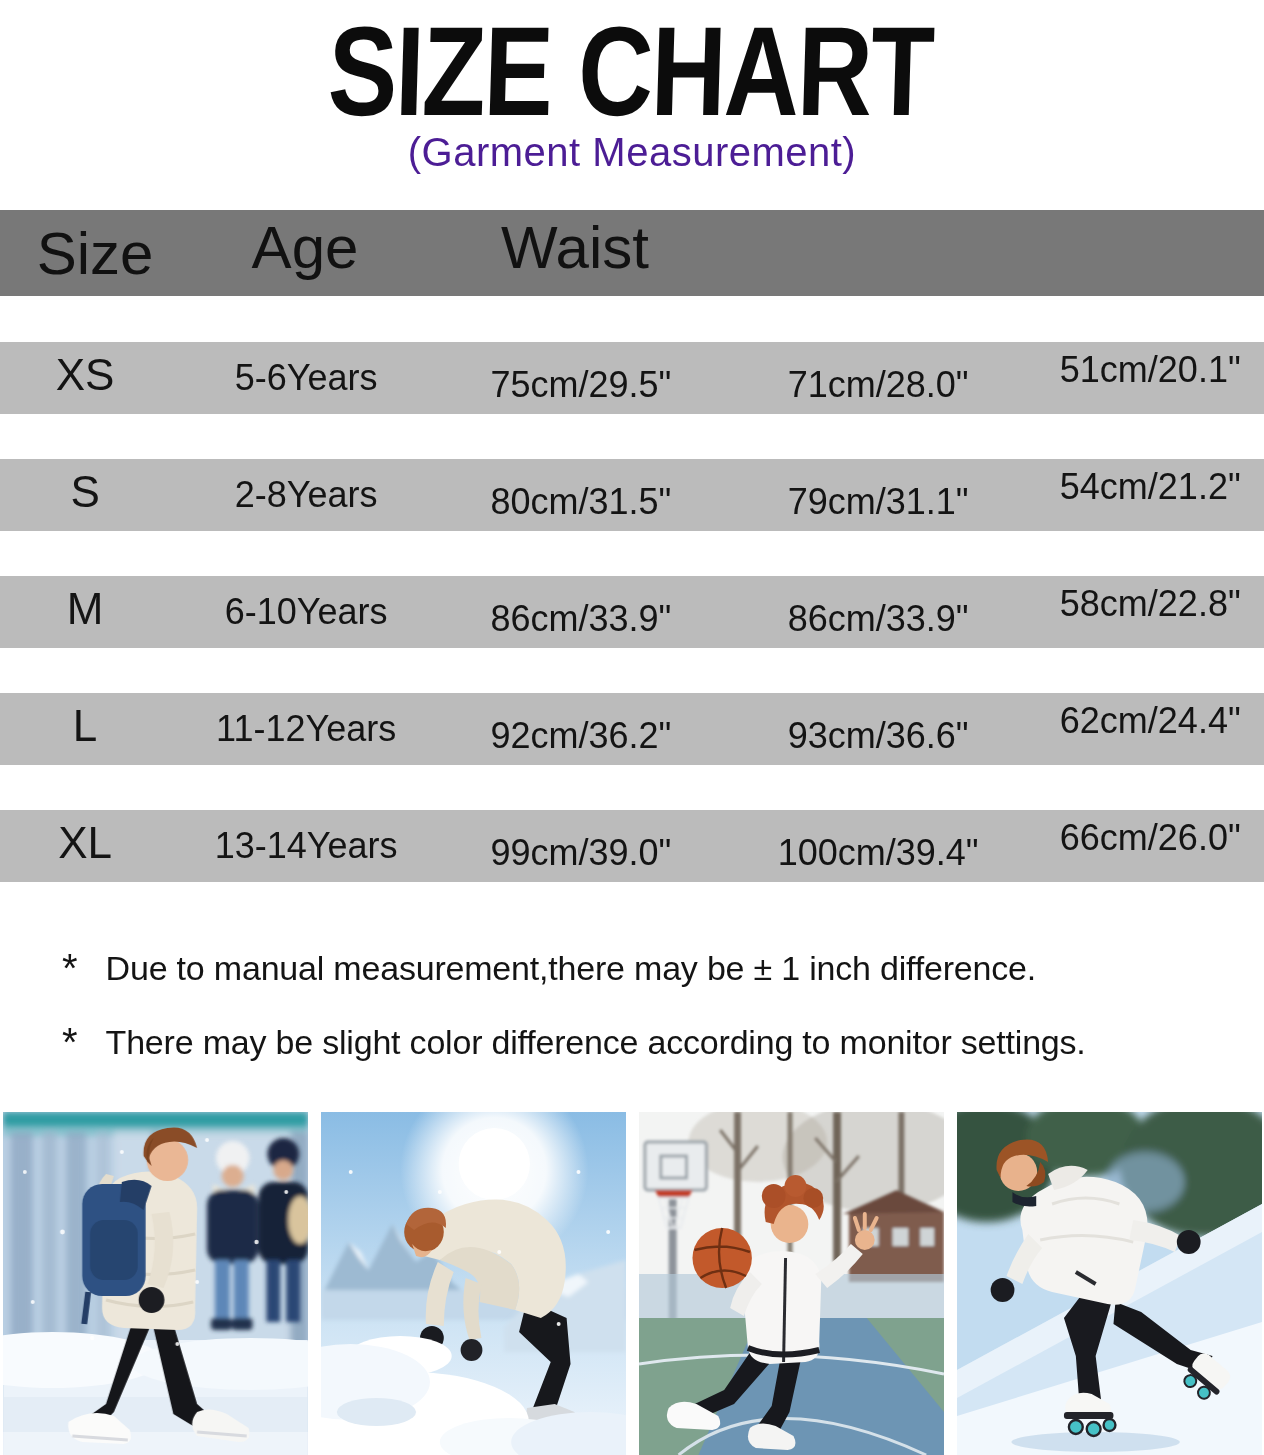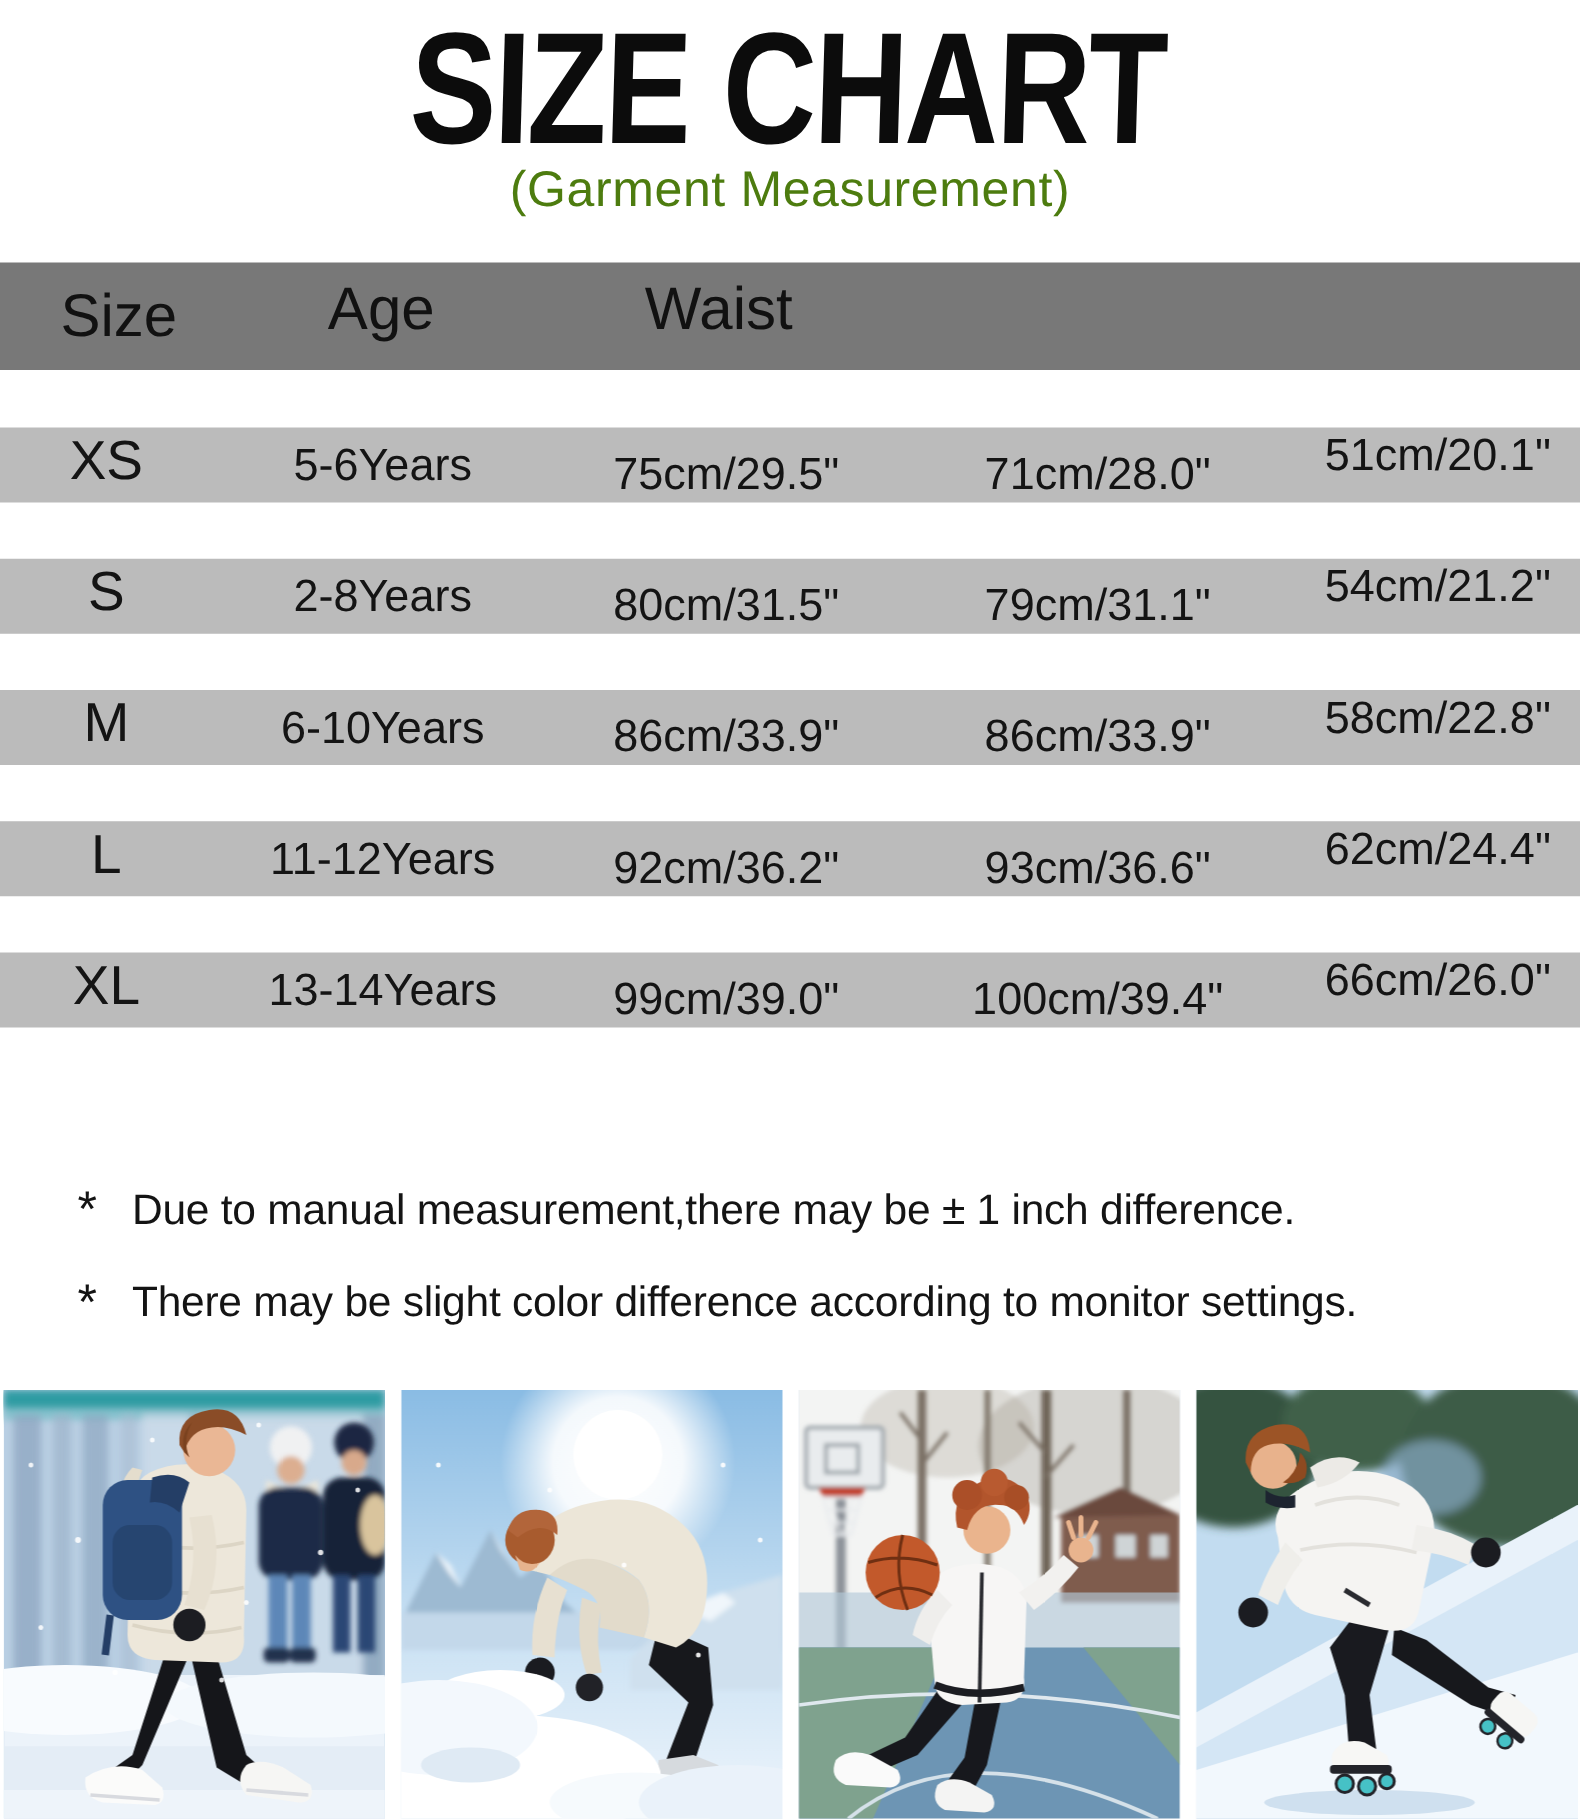--- a/index.html
+++ b/index.html
@@ -22,38 +22,38 @@
     letter-spacing:-2px;
     line-height:1.0;
     color:#0c0c0c;
     transform:scaleY(1.22) skewX(-2deg);
     transform-origin:center top;
     display:inline-block;
   }
   .subtitle{
     margin-top:18px;
     font-size:40px;
-    color:#4d7c0f;
+    color:#4c1d95;
     letter-spacing:0.5px;
   }
 
   
   .table{position:absolute;top:210px;left:0;width:1264px;}
   .band{
     display:grid;
     grid-template-columns:190fr 230fr 310fr 280fr 254fr;
     width:100%;
   }
   .band.header{height:86px;background:var(--header-bg);margin-bottom:46px;}
-  .band.row{height:60px;background:var(--row-bg);margin-bottom:45px;gap:33px;}
+  .band.row{height:72px;background:var(--row-bg);margin-bottom:45px;gap:33px;}
   .cell{
     display:flex;align-items:center;justify-content:center;
     font-size:36px;color:var(--text);white-space:nowrap;
   }
-  .band.header .cell{font-size:48px;color:#111;}
+  .band.header .cell{font-size:60px;color:#111;}
   .band.header .c2,.band.header .c3,.band.header .c4{padding-bottom:12px;}
   .band.header .c5{padding-top:10px;}
   .band.row .c1{font-size:44px;padding-bottom:6px;}
   .band.row .c3,.band.row .c4{padding-top:14px;}
   .band.row .c5{padding-bottom:16px;}
 
   
   .notes{position:absolute;top:946px;left:62px;right:40px;}
   .note{display:flex;align-items:flex-start;margin-bottom:30px;}
   .star{font-size:40px;line-height:44px;flex:0 0 auto;}

